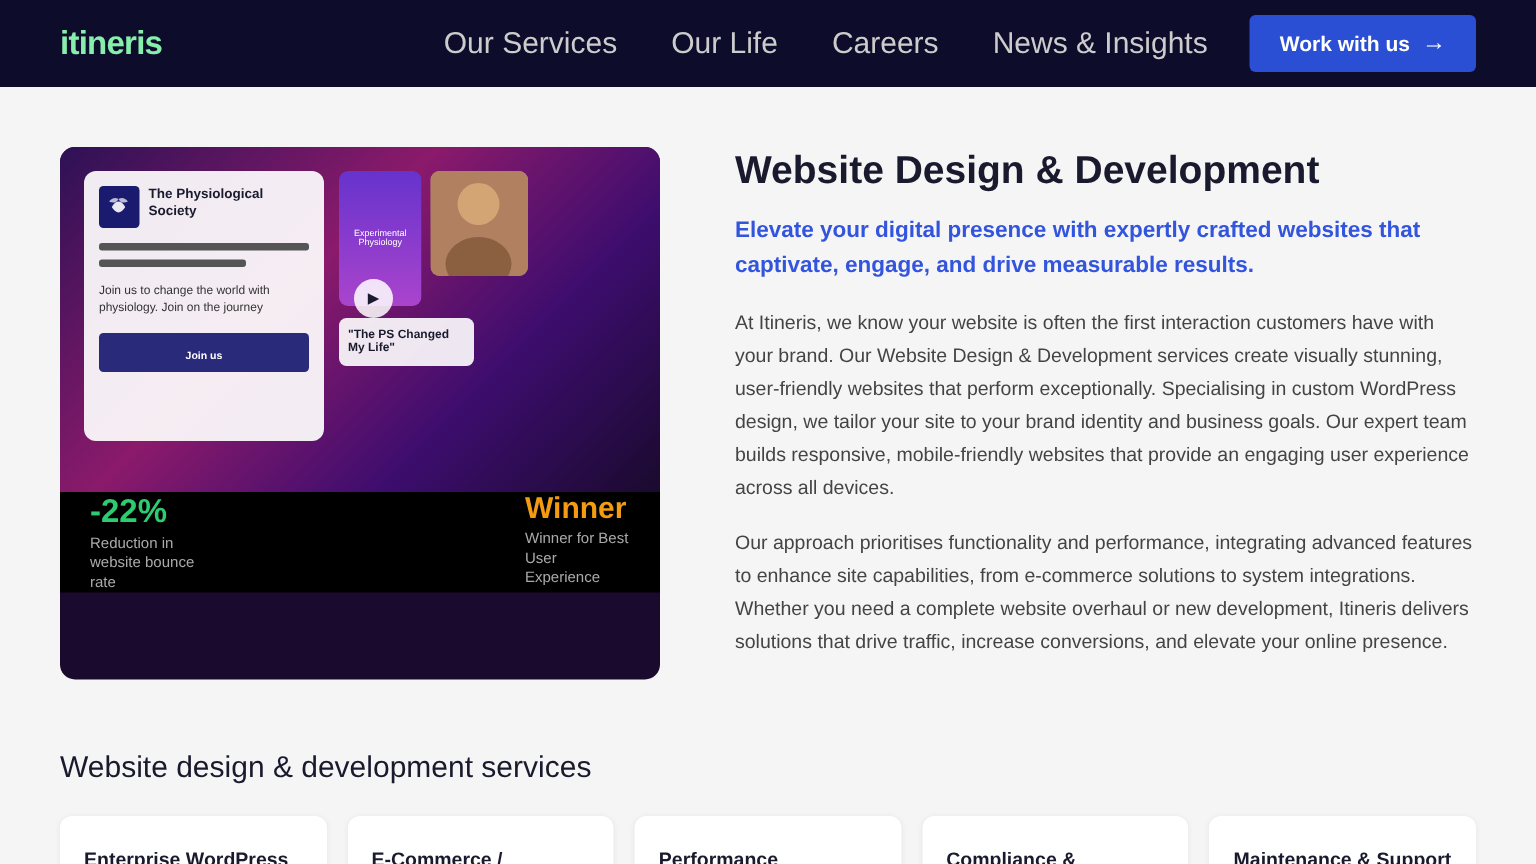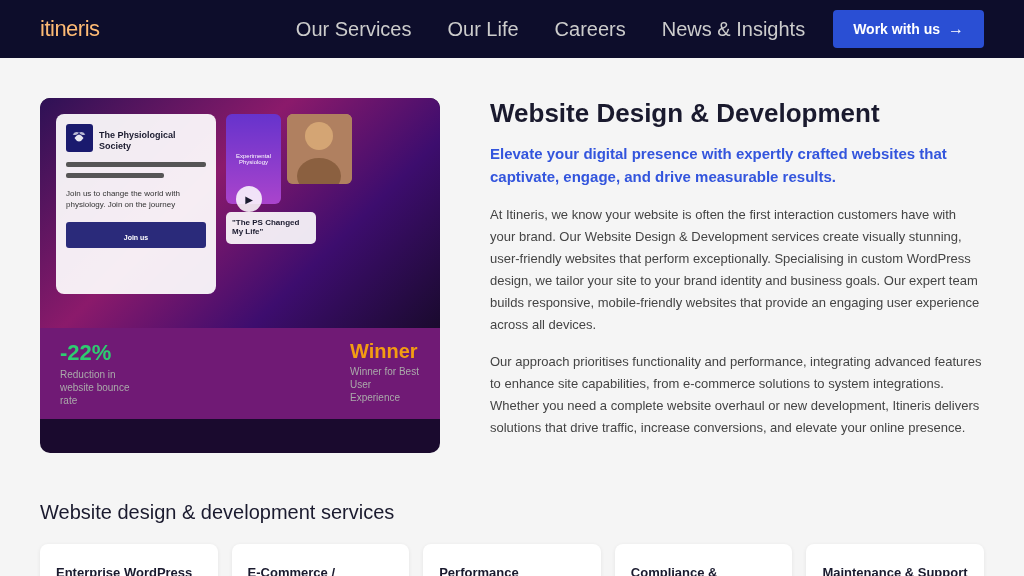--- a/index.html
+++ b/index.html
@@ -7,23 +7,23 @@
 
     
     nav {
       background: #0d0d2b;
       display: flex;
       align-items: center;
       padding: 0 40px;
       height: 58px;
     }
     .nav-logo {
-      color: #fdba74;
+      color: #86efac;
       font-size: 22px;
-      font-weight: 400;
+      font-weight: 700;
       letter-spacing: -0.5px;
       flex: 0 0 auto;
     }
     .nav-links {
       display: flex;
       align-items: center;
       gap: 36px;
       margin-left: auto;
       margin-right: 28px;
     }
@@ -88,21 +88,21 @@
       border-radius: 8px;
       width: 160px;
       min-height: 180px;
       padding: 10px;
       display: flex;
       flex-direction: column;
       gap: 6px;
     }
     .mock-logo-area {
       display: flex;
-      align-items: flex-end;
+      align-items: flex-start;
       gap: 6px;
       margin-bottom: 4px;
     }
     .mock-logo-icon {
       width: 28px;
       height: 28px;
       background: #1a1a6e;
       border-radius: 3px;
       display: flex;
       align-items: center;
@@ -155,22 +155,22 @@
       border-radius: 5px;
       padding: 6px;
       font-size: 7px;
       color: #333;
       width: 90px;
     }
     .mock-small-card-title { font-weight: 700; color: #1a1a2e; font-size: 8px; margin-bottom: 2px; }
 
     
     .stats-bar {
-      background: #701a75;
-      padding: 12px 20px;
+      background: #000000;
+      padding: 0 20px;
       display: flex;
       justify-content: space-between;
       align-items: flex-start;
     }
     .stat-item { display: flex; flex-direction: column; gap: 2px; }
     .stat-value { font-size: 22px; font-weight: 800; }
     .stat-value.green { color: #2ecc71; }
     .stat-value.winner { color: #f39c12; font-size: 20px; }
     .stat-label { font-size: 10px; color: #aaa; line-height: 1.3; max-width: 70px; }
 

